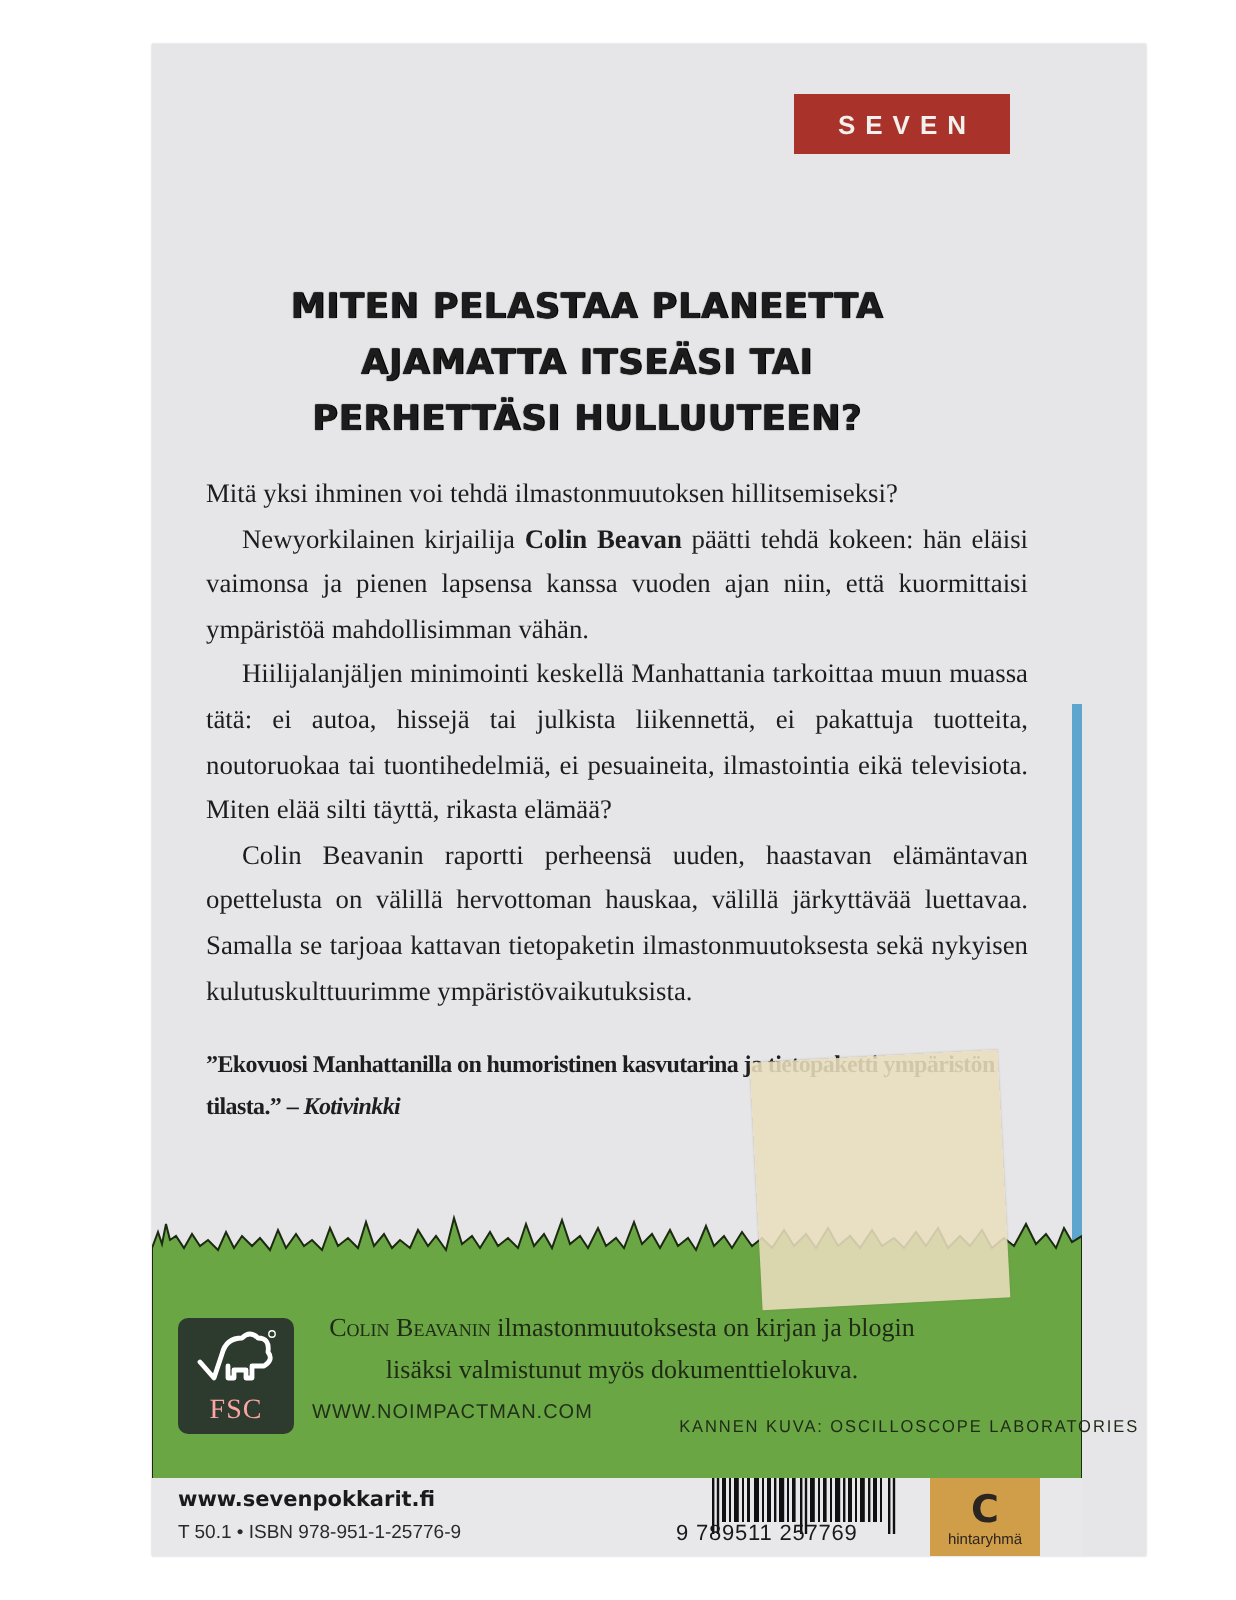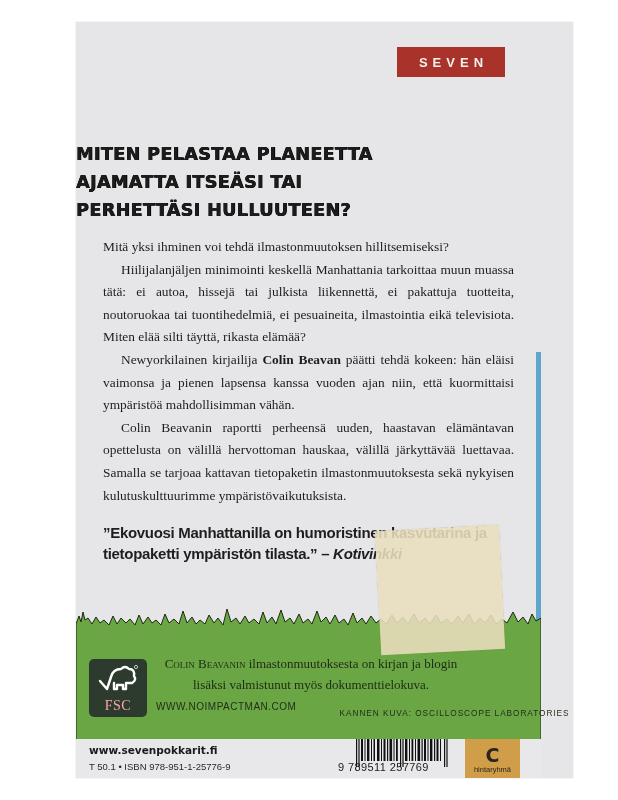--- a/index.html
+++ b/index.html
@@ -19,36 +19,36 @@
     background: #5fa6cf;
   }
   .publisher-badge {
     position: absolute; left: 321px; top: 25px; width: 108px; height: 30px;
     background: #a9332a; color: #f3f1ee;
     display: flex; align-items: center; justify-content: center;
     font-family: "Liberation Sans", sans-serif; font-weight: bold; font-size: 13px;
     letter-spacing: 5px; text-indent: 5px;
   }
   .headline {
-    position: absolute; left: 0; top: 118px; width: 435px; text-align: left;
+    position: absolute; left: 0; top: 118px; width: 435px; text-align: center;
     font-family: "DejaVu Sans", sans-serif; font-weight: bold; font-size: 17.5px;
     line-height: 28px; color: #1c1c1c; letter-spacing: 0.4px;
     text-shadow: 0 0 0.6px #000, 0.6px 0 0 #000;
   }
   .headline div { white-space: nowrap; }
   .body-text {
     position: absolute; left: 27px; top: 214px; width: 411px;
     font-size: 13.4px; line-height: 22.6px; color: #1d1d1d; text-align: justify;
   }
   .body-text p { margin: 0; }
   .body-text p.indent { text-indent: 18px; }
   .body-text b { font-weight: bold; }
   .quote {
     position: absolute; left: 27px; top: 500px; width: 420px;
-    font-family: Liberation Sans, sans-serif; font-size: 15px; line-height: 21px;
+    font-family: Liberation Serif, serif; font-size: 12px; line-height: 21px;
     font-weight: bold; color: #1e1e1e; letter-spacing: -0.3px;
   }
   .quote .src { font-style: italic; }
   .grass {
     position: absolute; left: 0; top: 580px; width: 465px; height: 176px;
   }
   .tape {
     position: absolute; left: 302px; top: 506px; width: 124px; height: 124px;
     background: rgba(233, 222, 190, 0.88);
     transform: rotate(-3deg);
@@ -119,22 +119,22 @@
   </div>
 
   <div class="headline">
     <div>MITEN PELASTAA PLANEETTA</div>
     <div>AJAMATTA ITSEÄSI TAI</div>
     <div>PERHETTÄSI HULLUUTEEN?</div>
   </div>
 
   <div class="body-text">
     <p>Mitä yksi ihminen voi tehdä ilmastonmuutoksen hillitsemiseksi?</p>
+    <p class="indent"><span>Newyorkilainen kirjailija </span><b>Colin Beavan</b><span> päätti tehdä kokeen: hän eläisi vaimonsa ja pienen lapsensa kanssa vuoden ajan niin, että kuormittaisi ympäristöä mahdollisimman vähän.</span></p>
     <p class="indent">Hiilijalanjäljen minimointi keskellä Manhattania tarkoittaa muun muassa tätä: ei autoa, hissejä tai julkista liikennettä, ei pakattuja tuotteita, noutoruokaa tai tuontihedelmiä, ei pesuaineita, ilmastointia eikä televisiota. Miten elää silti täyttä, rikasta elämää?</p>
-    <p class="indent"><span>Newyorkilainen kirjailija </span><b>Colin Beavan</b><span> päätti tehdä kokeen: hän eläisi vaimonsa ja pienen lapsensa kanssa vuoden ajan niin, että kuormittaisi ympäristöä mahdollisimman vähän.</span></p>
     <p class="indent">Colin Beavanin raportti perheensä uuden, haastavan elämäntavan opettelusta on välillä hervottoman hauskaa, välillä järkyttävää luettavaa. Samalla se tarjoaa kattavan tietopaketin ilmastonmuutoksesta sekä nykyisen kulutuskulttuurimme ympäristövaikutuksista.</p>
   </div>
 
   <div class="quote">
     <span>”Ekovuosi Manhattanilla on humoristinen kasvutarina ja tietopaketti ympäristön tilasta.” – </span><span class="src">Kotivinkki</span>
   </div>
 
   <svg class="grass" viewBox="0 0 465 176" preserveAspectRatio="none">
     <path d="M0,22 L3,14 L5,20 L7,10 L9,18 L12,16 L16,22 L20,15 L24,21 L28,18 L33,23 L37,14 L41,22 L45,16 L50,21 L54,17 L59,23 L63,13 L67,22 L72,15 L76,21 L80,18 L85,23 L89,12 L93,21 L98,17 L103,22 L107,9 L111,21 L116,15 L120,22 L124,18 L129,22 L133,13 L138,21 L142,16 L147,23 L151,7 L155,20 L160,16 L164,22 L169,14 L173,21 L178,17 L183,22 L187,10 L191,21 L196,15 L200,22 L205,8 L209,20 L214,16 L218,22 L223,12 L227,21 L232,17 L236,22 L241,9 L245,20 L250,15 L254,22 L259,13 L263,21 L268,17 L272,23 L277,11 L281,21 L286,16 L290,22 L295,14 L300,21 L305,17 L310,22 L316,13 L321,21 L327,15 L332,22 L338,12 L343,21 L349,16 L354,22 L360,13 L365,21 L371,17 L376,22 L382,14 L387,21 L393,12 L398,22 L404,16 L409,21 L415,13 L420,22 L426,17 L431,21 L437,10 L442,20 L447,15 L452,22 L456,12 L460,19 L465,16 L465,176 L0,176 Z" fill="#6aa644" stroke="#1d2a12" stroke-width="1"></path>
   </svg>

